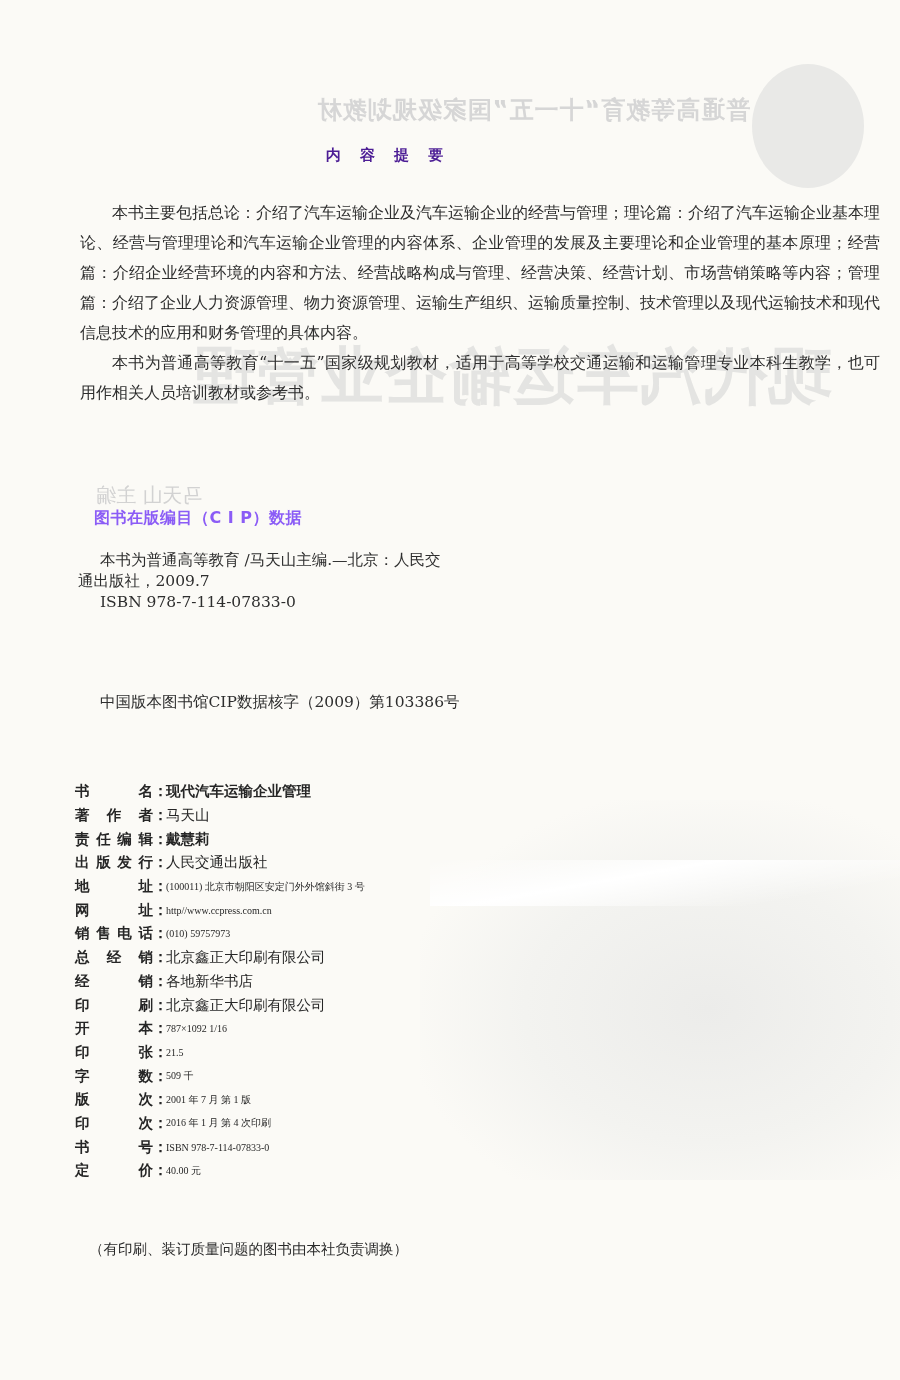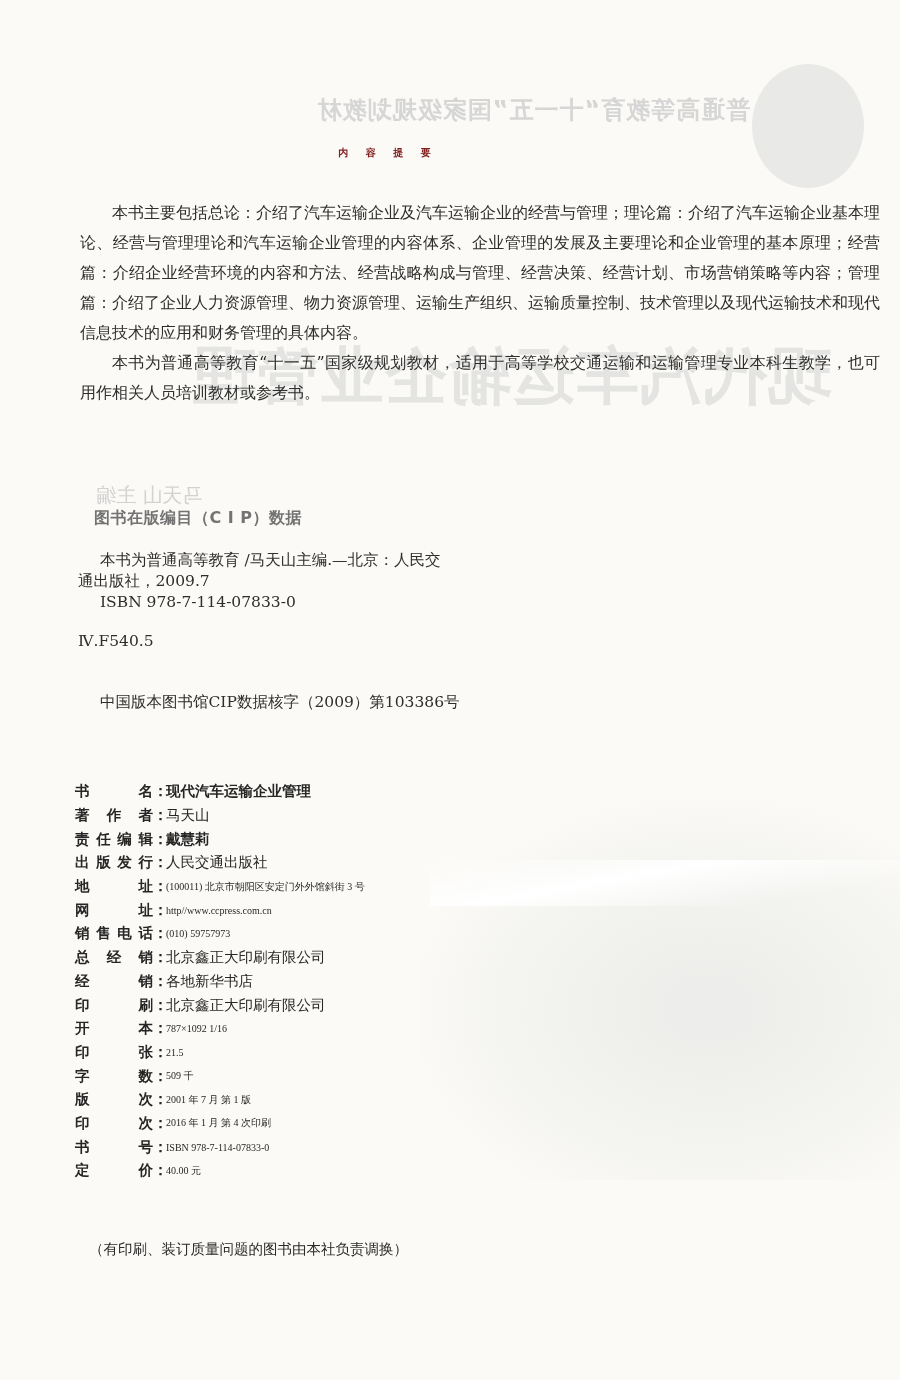--- a/index.html
+++ b/index.html
@@ -39,34 +39,34 @@
   }
   .ghost-car-band {
     position: absolute; left: 430px; top: 860px; width: 470px; height: 46px;
     background: linear-gradient(170deg, rgba(255,255,255,0) 0%, #ffffff 40%, rgba(255,255,255,0) 80%);
   }
 
   
   .abstract-title {
     position: absolute; left: 0; width: 776px; top: 146px; text-align: center;
     font-family: "DejaVu Sans", sans-serif; font-weight: bold;
-    font-size: 10px; letter-spacing: 7px; color: #7f1d1d;
+    font-size: 15px; letter-spacing: 7px; color: #4c1d95;
   }
   .abstract {
     position: absolute; left: 80px; top: 198px; width: 800px;
     font-size: 16px; line-height: 30px; color: #2e2e2e;
     text-align: justify; text-justify: inter-character;
   }
   .abstract p { margin: 0; text-indent: 2em; }
 
   
   .cip-title {
     position: absolute; left: 94px; top: 508px;
     font-family: "DejaVu Sans", sans-serif; font-weight: bold;
-    font-size: 16px; color: #737373; letter-spacing: 0.5px;
+    font-size: 16px; color: #8b5cf6; letter-spacing: 0.5px;
   }
   .cip {
     position: absolute; left: 78px; width: 520px;
     font-family: "DejaVu Serif", "Liberation Serif", serif;
     font-size: 15.5px; line-height: 21px; color: #2e2e2e;
   }
   .cip .line { white-space: nowrap; }
   .cip .ind { padding-left: 22px; }
   .cip-1 { top: 550px; }
   .cip-2 { top: 631px; }
@@ -112,21 +112,20 @@
     <p>本书为普通高等教育“十一五”国家级规划教材，适用于高等学校交通运输和运输管理专业本科生教学，也可用作相关人员培训教材或参考书。</p>
   </div>
 
   <div class="cip-title">图书在版编目（C I P）数据</div>
   <div class="cip cip-1">
     <div class="line ind">本书为普通高等教育 /马天山主编.—北京：人民交</div>
     <div class="line">通出版社，2009.7</div>
     <div class="line ind">ISBN 978-7-114-07833-0</div>
   </div>
   <div class="cip cip-2">
-    <div class="line">Ⅳ.F540.5</div>
   </div>
   <div class="cip cip-3">
     <div class="line ind">中国版本图书馆CIP数据核字（2009）第103386号</div>
   </div>
 
   <div class="pubinfo" id="pubinfo">
       <div class="row bold-v">
         <span class="k">
           <span>书</span>
           <span>名</span>

